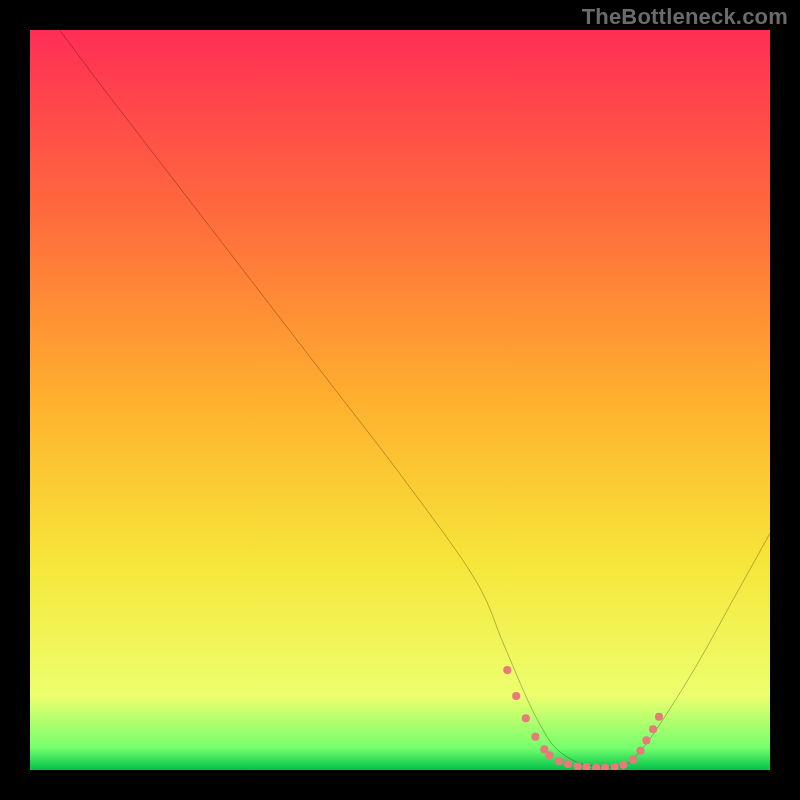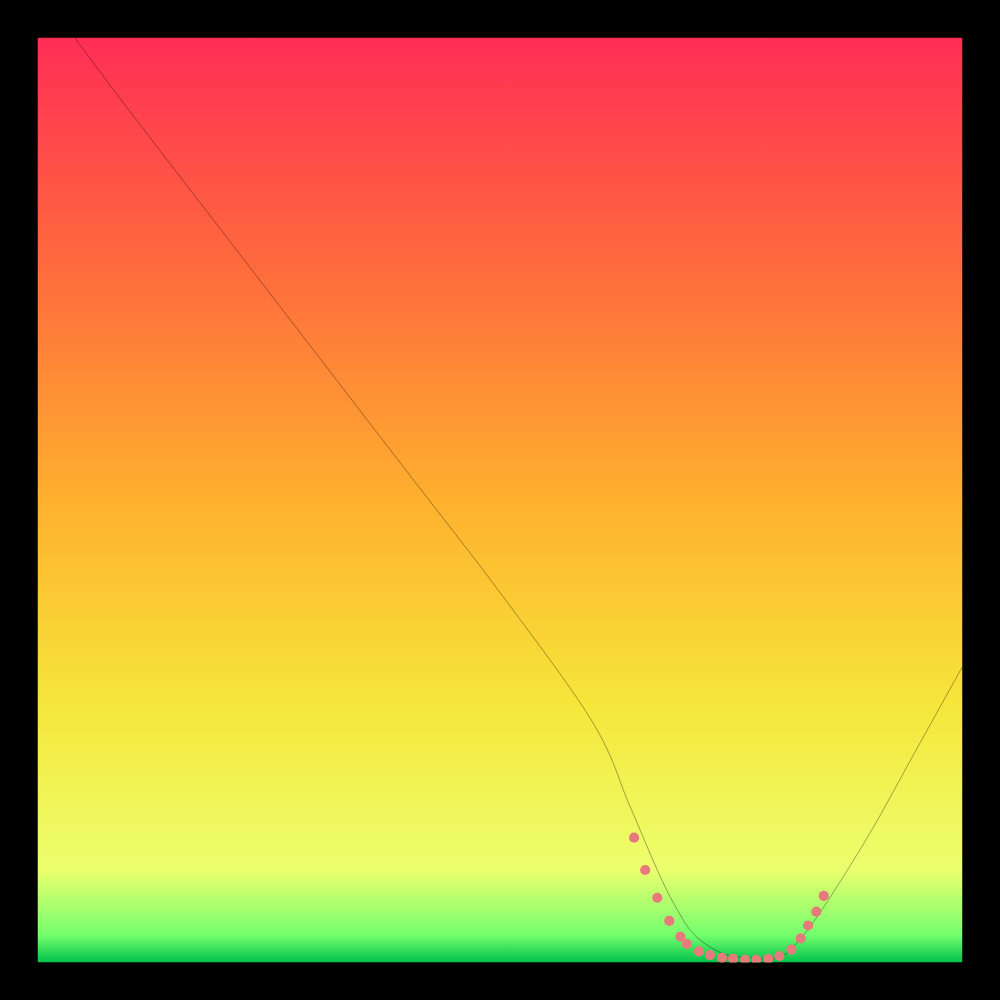--- a/index.html
+++ b/index.html
@@ -34,20 +34,21 @@
     width: 740px;
     height: 740px;
     display: block;
   }
 </style>
 </head>
 <body>
 
 <div class="frame">
 
+  <div class="watermark">TheBottleneck.com</div>
 
   <svg class="plot" viewBox="0 0 100 100" preserveAspectRatio="none">
     <defs>
       <linearGradient id="bg-grad" x1="0" y1="0" x2="0" y2="1">
         <stop id="g-top" offset="0%" stop-color="#ff2e55"></stop>
         <stop id="g-q" offset="25%" stop-color="#ff6b3d"></stop>
         <stop id="g-mid" offset="50%" stop-color="#ffb02e"></stop>
         <stop id="g-3q" offset="72%" stop-color="#f6e63a"></stop>
         <stop id="g-nb" offset="90%" stop-color="#ecff6e"></stop>
         <stop id="g-bb" offset="97%" stop-color="#75ff6e"></stop>

